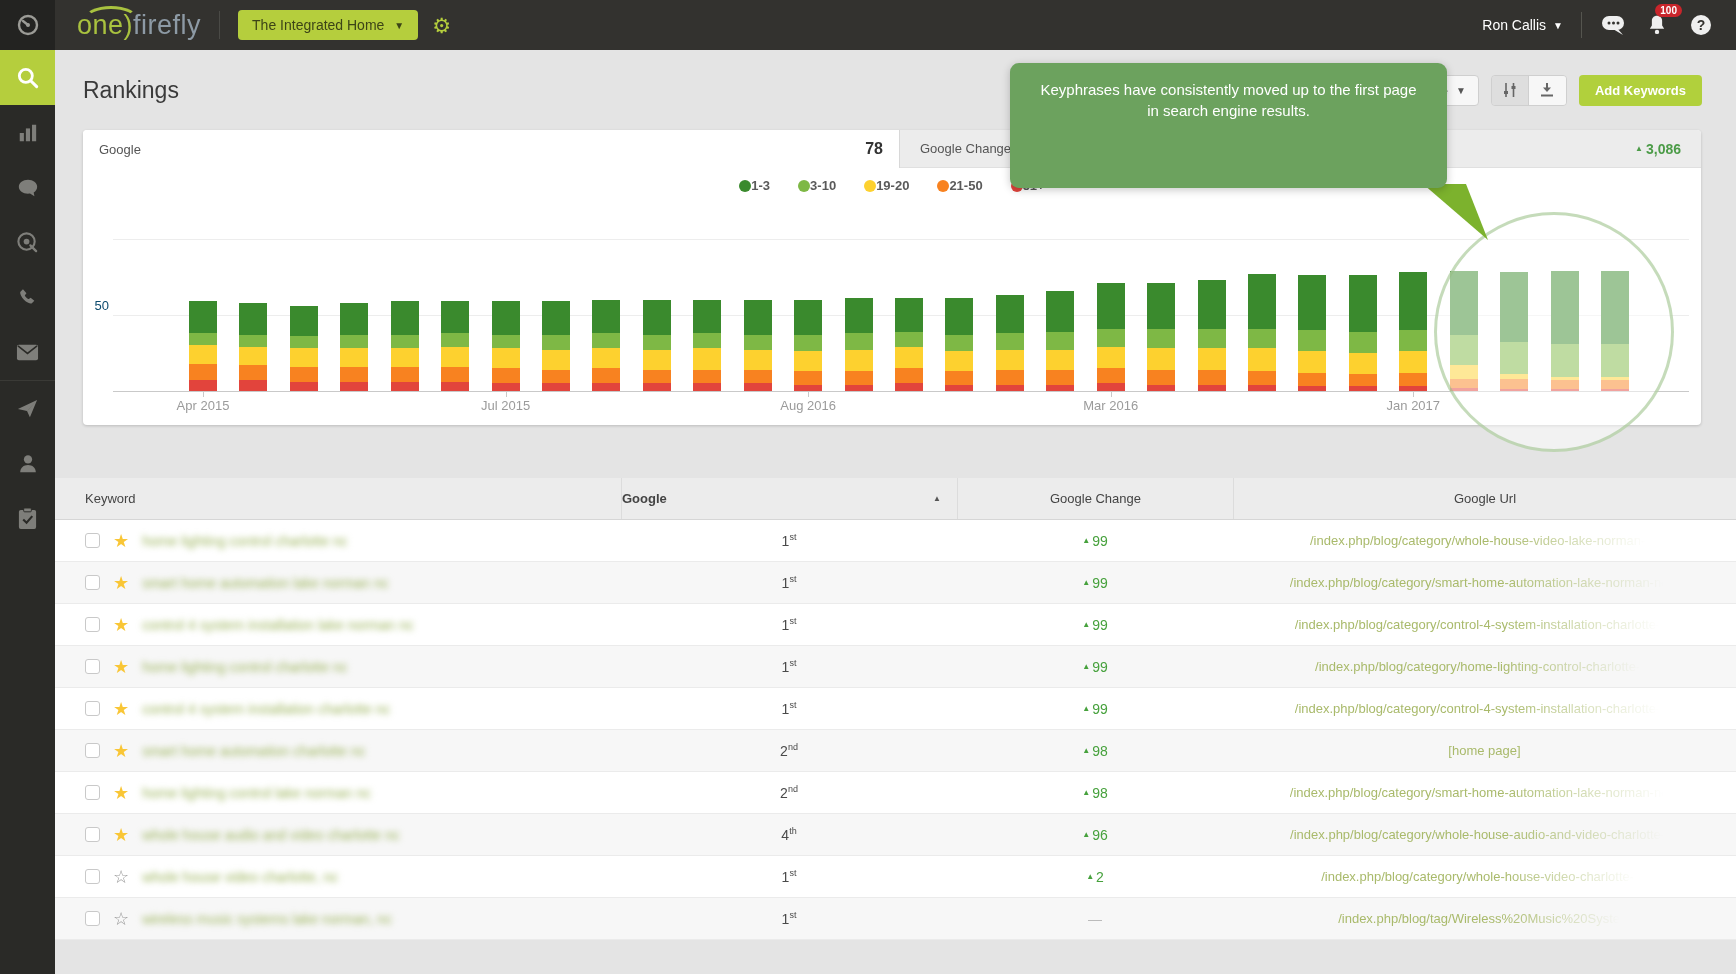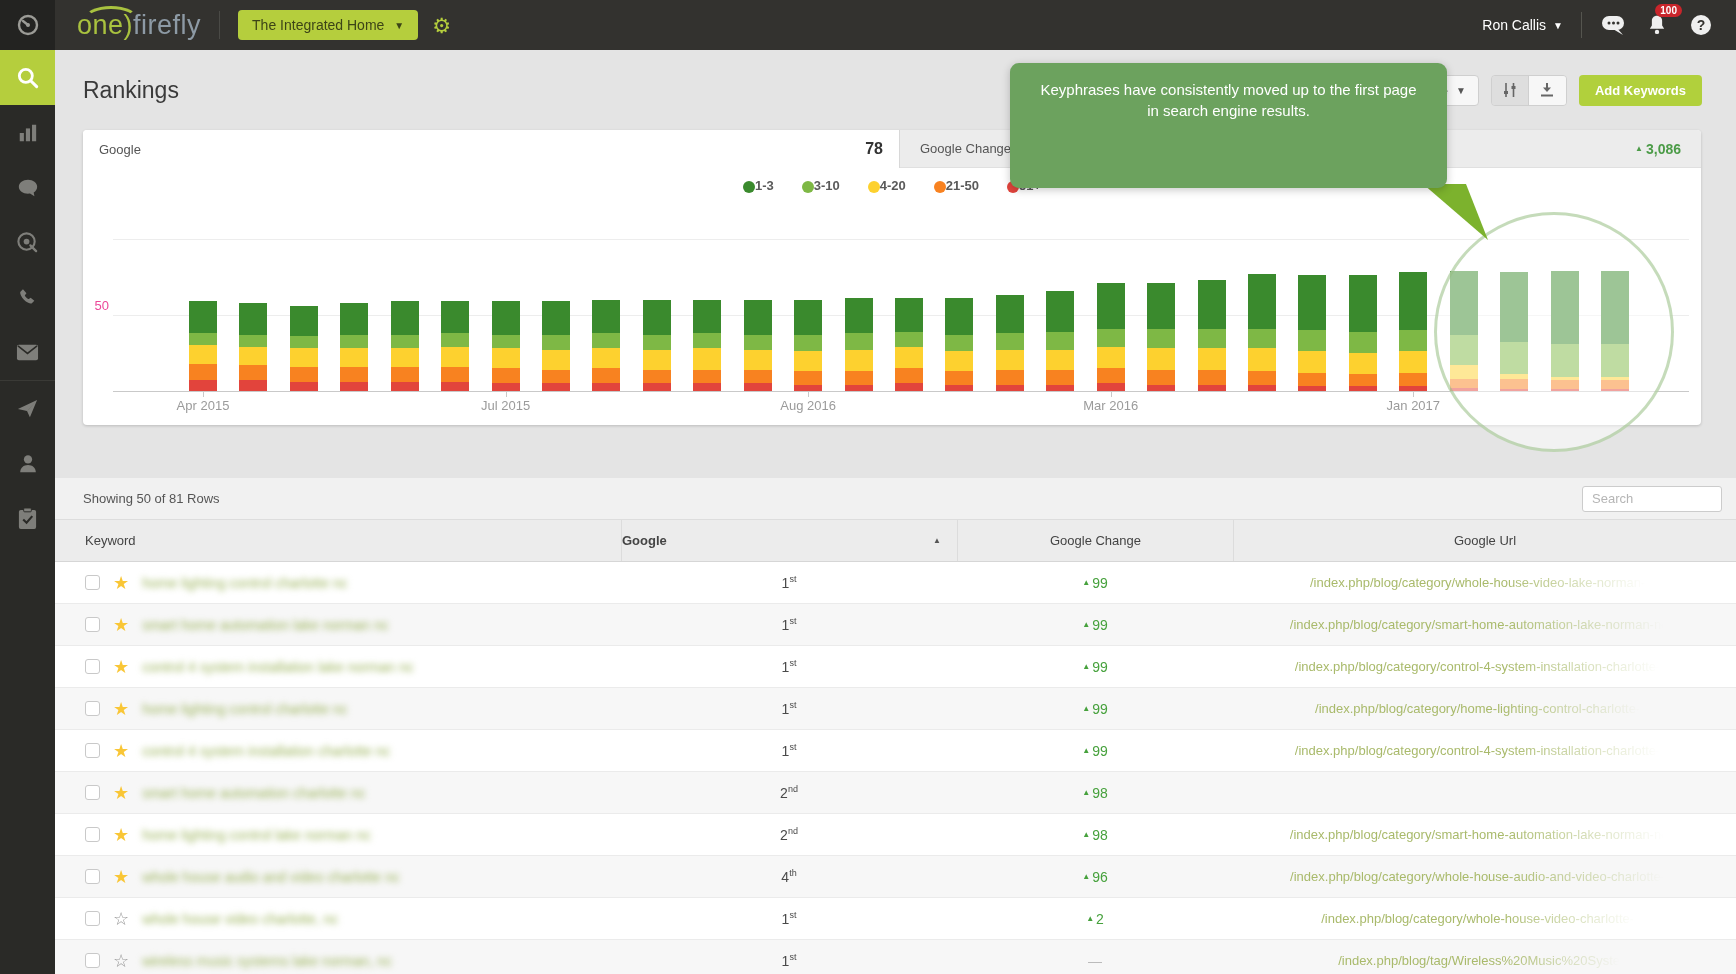--- a/index.html
+++ b/index.html
@@ -48,25 +48,25 @@
   .tabbar { position:absolute; left:0; top:0; right:0; height:38px; display:flex; border-radius:4px 4px 0 0; overflow:hidden; }
   .tab { display:flex; align-items:center; font-size:13px; color:#555; cursor:pointer; }
   .tab-google { width:817px; background:#fff; padding:0 16px; border-right:1px solid #d8d8d8; }
   .tab-google .tab-val { margin-left:auto; font-size:16px; font-weight:bold; color:#333; }
   .tab-change { flex:1; background:#ececec; padding:0 20px; border-bottom:1px solid #e0e0e0; }
   .tab-change .tab-val { margin-left:auto; font-size:14px; font-weight:bold; color:#4b9b47; display:flex; align-items:center; gap:3px; }
   .up-tri { font-size:8px; line-height:1; }
 
   .chart-area { position:absolute; inset:0; }
   .legend { position:absolute; left:0; right:0; top:48px; display:flex; justify-content:center; gap:28px; }
-  .legend-item { display:flex; align-items:flex-end; cursor:pointer; }
+  .legend-item { display:flex; align-items:center; cursor:pointer; }
   .legend-dot { width:12px; height:12px; border-radius:50%; }
   .legend-label { font-size:13px; font-weight:bold; color:#5a5a5a; }
   .gridline { position:absolute; left:30px; right:12px; height:1px; background:#ededed; }
-  .y-label { position:absolute; left:4px; width:22px; text-align:right; font-size:13px; color:#ec4899; }
+  .y-label { position:absolute; left:4px; width:22px; text-align:right; font-size:13px; color:#0c4a6e; }
   .baseline { position:absolute; left:30px; right:12px; height:1px; background:#c9c9c9; top:261px; }
   .bar { position:absolute; width:28px; display:flex; flex-direction:column; }
   .bar .seg { width:100%; }
   .x-tick { position:absolute; top:261px; width:1px; height:6px; background:#c9c9c9; }
   .x-label { position:absolute; top:268px; width:80px; margin-left:-40px; text-align:center; font-size:13px; color:#9b9b9b; }
 
   
   .spot-circle { position:absolute; left:1434px; top:212px; width:240px; height:240px; border-radius:50%; background:rgba(255,255,255,.5); border:3px solid rgba(150,190,130,.55); z-index:40; }
   .tooltip { position:absolute; left:1010px; top:63px; width:437px; height:125px; background:#6ca25e; border-radius:9px; z-index:60; color:#fff; text-align:center; padding:17px 26px 0; box-shadow:0 2px 8px rgba(0,0,0,.22); }
   .tooltip-title { font-size:17px; margin-bottom:14px; }
@@ -249,21 +249,21 @@
           <span class="legend-item">
             <span class="legend-dot" style="background: rgb(58, 138, 45);"></span>
             <span class="legend-label">1-3</span>
           </span>
           <span class="legend-item">
             <span class="legend-dot" style="background: rgb(126, 184, 69);"></span>
             <span class="legend-label">3-10</span>
           </span>
           <span class="legend-item">
             <span class="legend-dot" style="background: rgb(253, 209, 47);"></span>
-            <span class="legend-label">4-20</span>
+            <span class="legend-label">19-20</span>
           </span>
           <span class="legend-item">
             <span class="legend-dot" style="background: rgb(248, 130, 32);"></span>
             <span class="legend-label">21-50</span>
           </span>
           <span class="legend-item">
             <span class="legend-dot" style="background: rgb(226, 68, 60);"></span>
             <span class="legend-label">51+</span>
           </span>
         </div>
@@ -494,24 +494,20 @@
         <span>Google Change</span>
         <span class="tab-val">
           <span class="up-tri">▲</span>
           <span>3,086</span>
         </span>
       </div>
     </div>
   </div>
 
   <div class="table-wrap">
-    <div class="table-topbar">
-      <span class="showing">Showing 50 of 81 Rows</span>
-      <input class="search-input" type="text" placeholder="Search" style="">
-    </div>
     <div class="thead">
       <div class="th kw">
           <span>Keyword</span>
         </div>
       <div class="th sorted">
         <span>Google</span>
         <span class="sort-arrow">▲</span>
       </div>
       <div class="th">
           <span>Google Change</span>
@@ -623,20 +619,23 @@
             <span class="kw-text">smart home automation charlotte nc</span>
           </div>
           <div class="cell rank">
             <span>2<sup>nd</sup></span>
           </div>
           <div class="cell">
             <span class="chg">
               <span class="up-tri">▲</span>
               <span>98</span>
             </span>
+          </div>
+          <div class="cell">
+            <span class="url-text">[home page]</span>
           </div>
         </div>
         <div class="trow">
           <div class="cell kw">
             <div class="cbx"></div>
             <span class="star on">★</span>
             <span class="kw-text">home lighting control lake norman nc</span>
           </div>
           <div class="cell rank">
             <span>2<sup>nd</sup></span>

